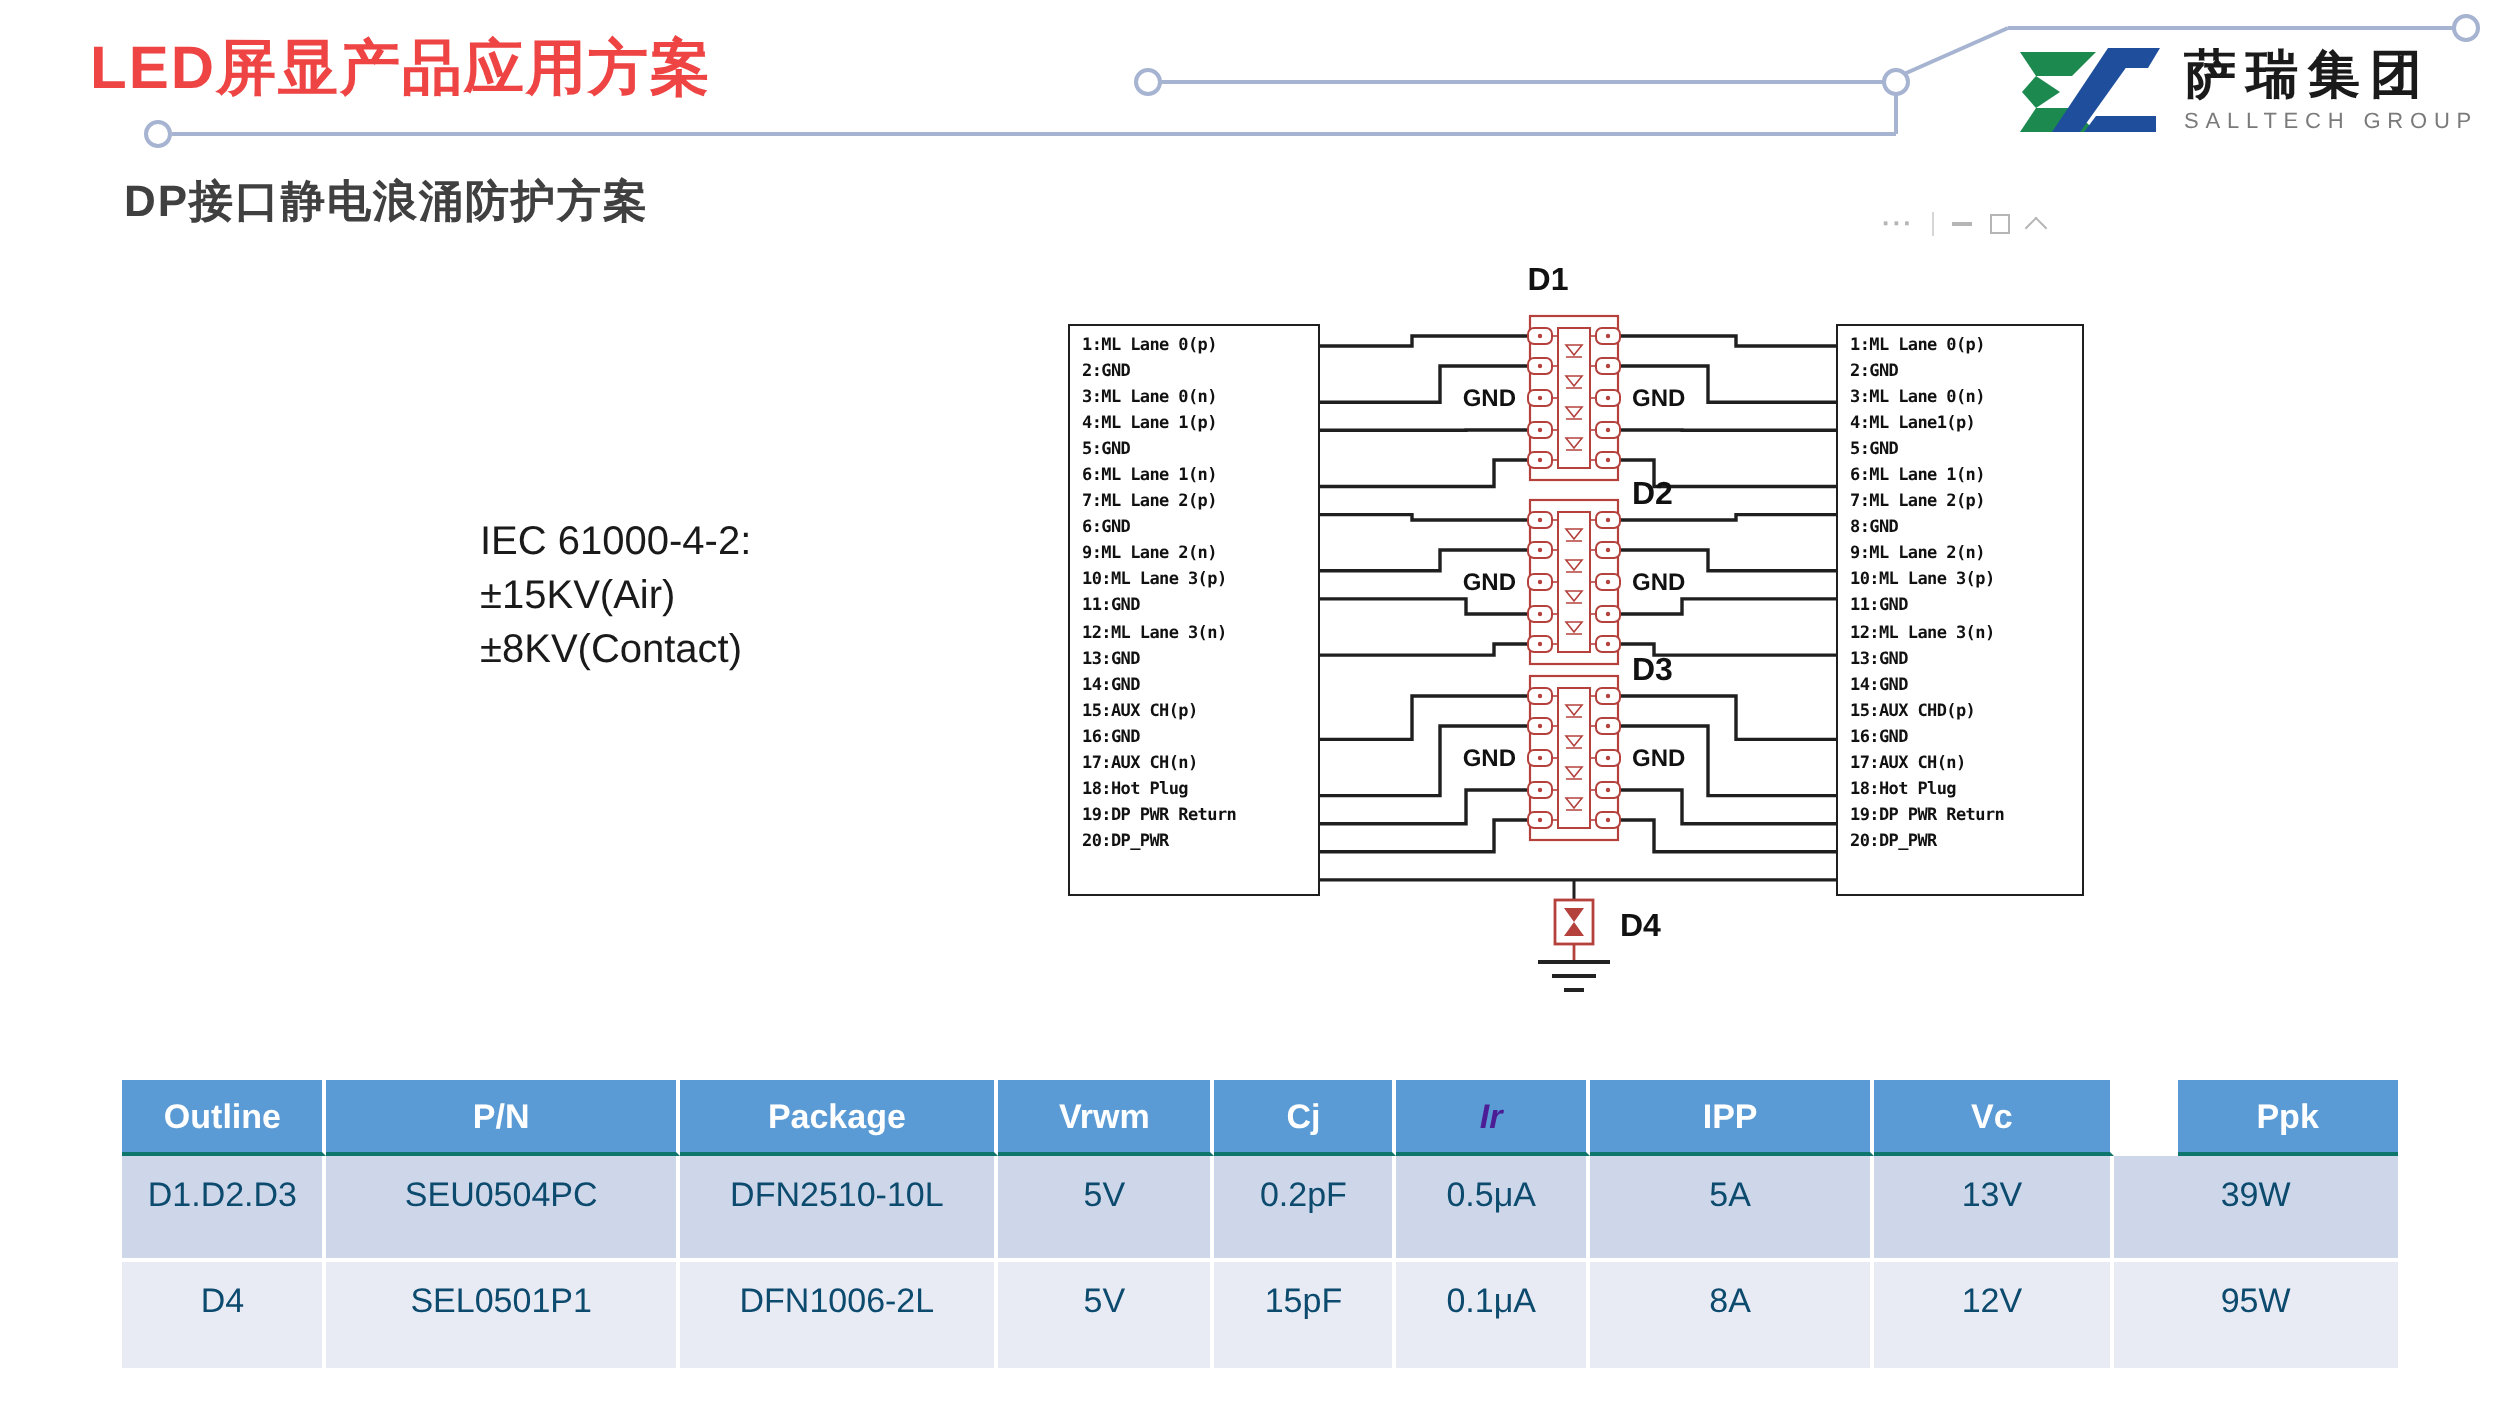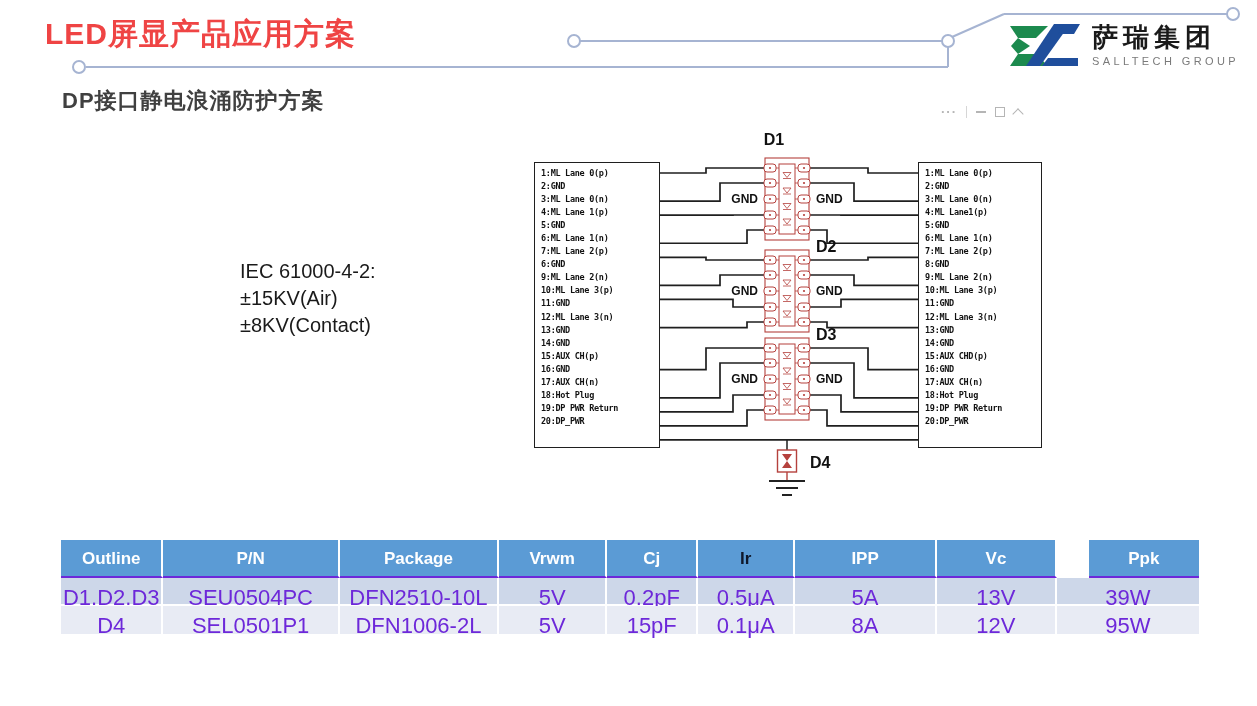--- a/index.html
+++ b/index.html
@@ -41,24 +41,24 @@
   .pinbox .pin{
     font-family:"DejaVu Sans Mono",monospace;font-weight:bold;
     font-size:8.5px;letter-spacing:-0.3px;color:#111;white-space:nowrap;line-height:12px;
   }
   .diagram-svg{left:0;top:0;width:1257px;height:706px;pointer-events:none;}
   
   .spec-table{left:61px;top:540px;width:1138px;display:grid;
     grid-template-columns:9% 15.5% 14% 9.5% 8% 8.5% 12.5% 10.5% 12.5%;}
   .spec-table .hcell{
     line-height:38px;height:38px;font-size:17px;font-weight:bold;text-align:center;
-    border-right:2px solid #fff;border-bottom:2px solid #6d28d9;box-sizing:border-box;white-space:nowrap;
+    border-right:2px solid #fff;border-bottom:2px solid #0f766e;box-sizing:border-box;white-space:nowrap;
   }
   .spec-table .cell{
-    line-height:40px;height:28px;font-size:22px;text-align:center;color:#6d28d9;
+    line-height:40px;height:53px;font-size:17px;text-align:center;color:#0c4a6e;
     border-right:2px solid #fff;box-sizing:border-box;white-space:nowrap;
   }
   .spec-table .rowsep{border-bottom:2px solid #fff;}
   .spec-table .lastcol{border-right:none;}
 </style>
 </head>
 <body>
 
 <svg class="abs hdr-decor" viewBox="0 0 1257 90">
   <g stroke="#a6b4d2" stroke-width="2" fill="none">
@@ -306,21 +306,21 @@
       <line x1="782" y1="495" x2="792" y2="495" stroke="#222" stroke-width="2"></line>
       <text x="810" y="468" font-size="16" font-weight="bold" fill="#111">D4</text>
     </svg></div>
 
 <div class="abs spec-table" id="spec-table">
     <div class="hcell" style="background: rgb(91, 155, 213); color: rgb(255, 255, 255);">Outline</div>
     <div class="hcell" style="background: rgb(91, 155, 213); color: rgb(255, 255, 255);">P/N</div>
     <div class="hcell" style="background: rgb(91, 155, 213); color: rgb(255, 255, 255);">Package</div>
     <div class="hcell" style="background: rgb(91, 155, 213); color: rgb(255, 255, 255);">Vrwm</div>
     <div class="hcell" style="background: rgb(91, 155, 213); color: rgb(255, 255, 255);">Cj</div>
-    <div class="hcell" style="background: rgb(91, 155, 213); color: #0f172a;">Ir</div>
+    <div class="hcell" style="background: rgb(91, 155, 213); color: #4c1d95; font-style: italic;">Ir</div>
     <div class="hcell" style="background: rgb(91, 155, 213); color: rgb(255, 255, 255);">IPP</div>
     <div class="hcell" style="background: rgb(91, 155, 213); color: rgb(255, 255, 255);">Vc</div>
     <div class="hcell lastcol" style="background: rgb(91, 155, 213); color: rgb(255, 255, 255); margin-left: 32px;">Ppk</div>
     <div class="cell rowsep" style="background: rgb(205, 215, 233);">D1.D2.D3</div>
     <div class="cell rowsep" style="background: rgb(205, 215, 233);">SEU0504PC</div>
     <div class="cell rowsep" style="background: rgb(205, 215, 233);">DFN2510-10L</div>
     <div class="cell rowsep" style="background: rgb(205, 215, 233);">5V</div>
     <div class="cell rowsep" style="background: rgb(205, 215, 233);">0.2pF</div>
     <div class="cell rowsep" style="background: rgb(205, 215, 233);">0.5μA</div>
     <div class="cell rowsep" style="background: rgb(205, 215, 233);">5A</div>

